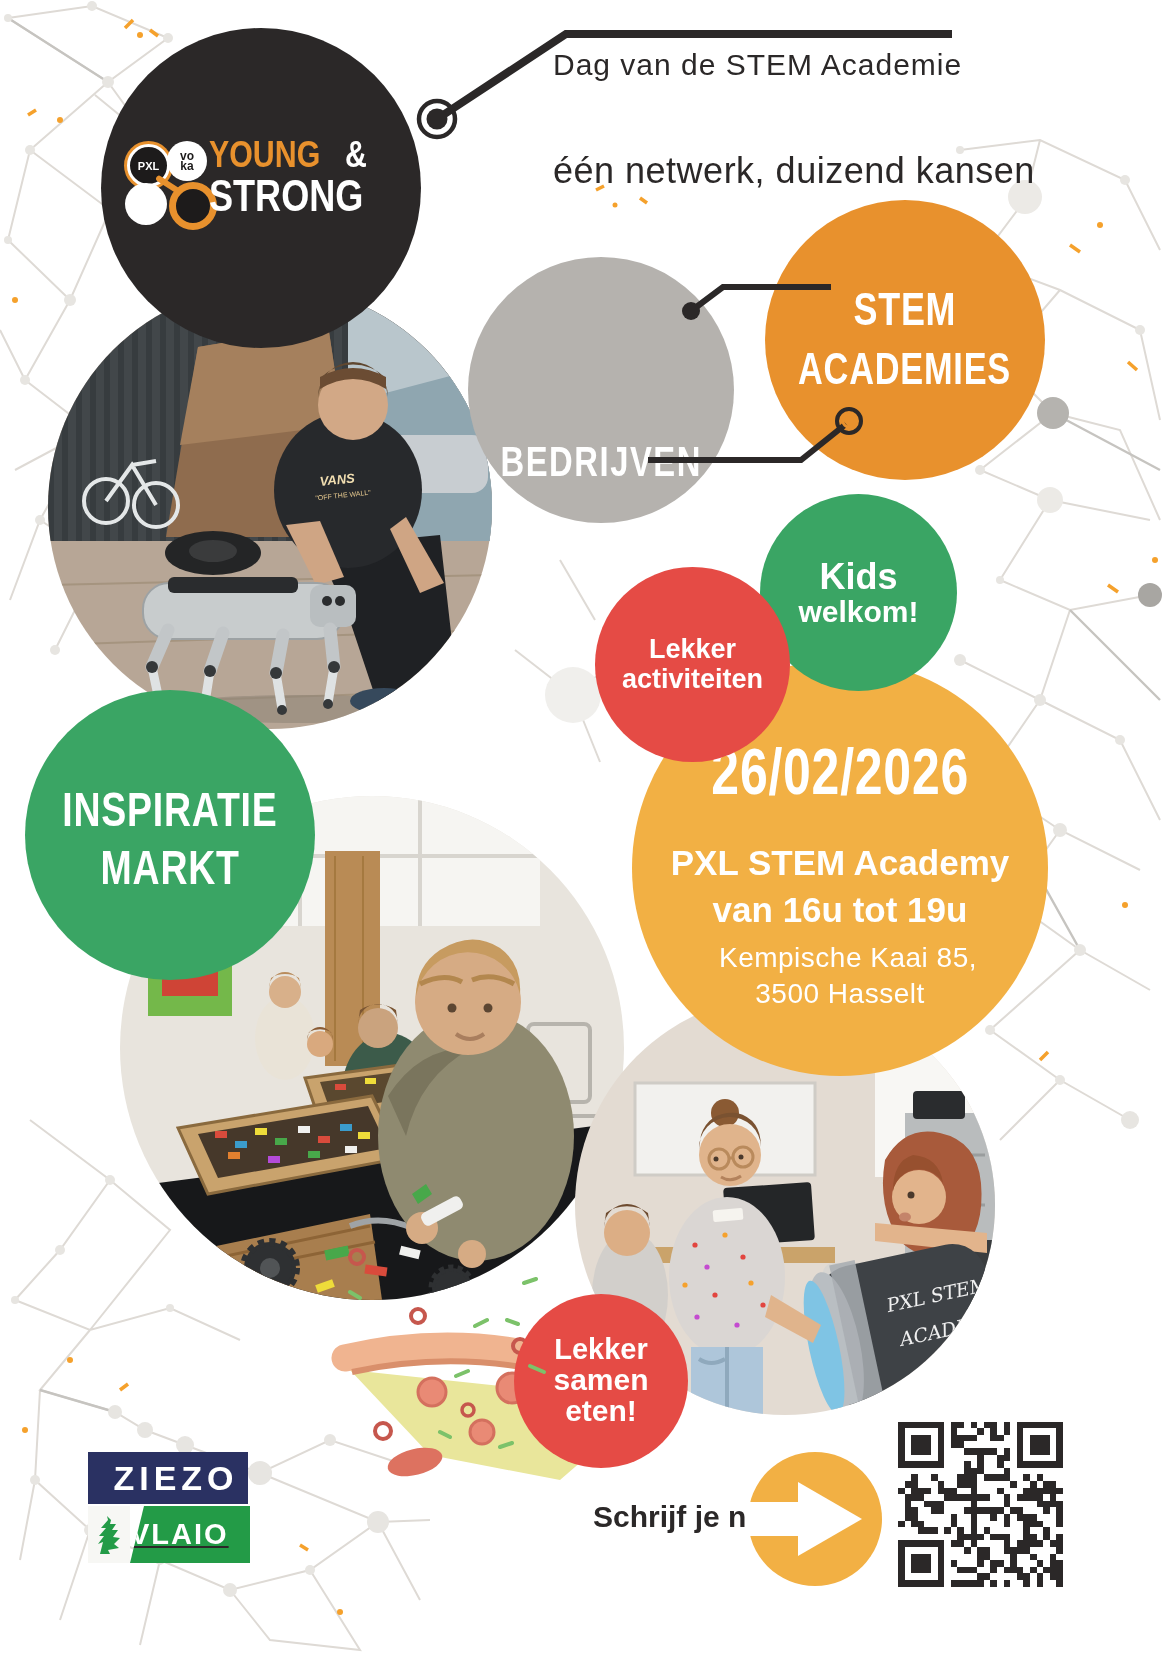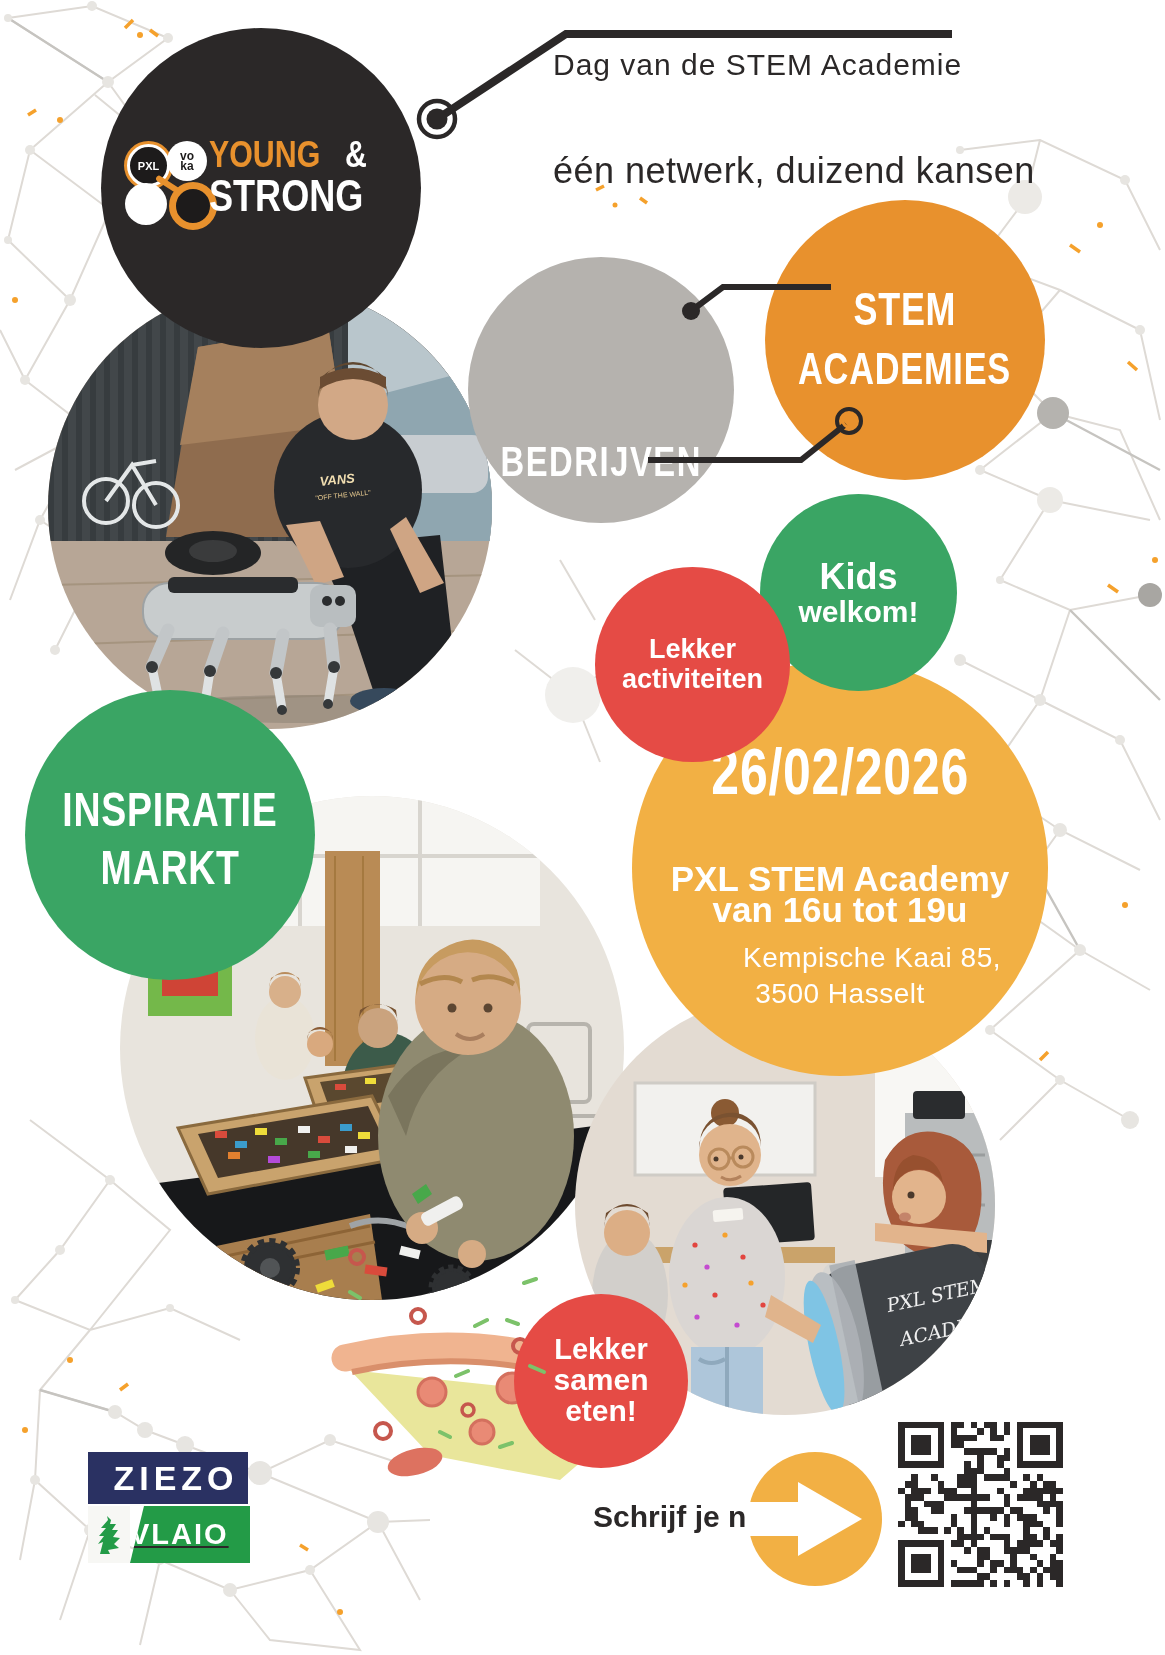--- a/index.html
+++ b/index.html
@@ -401,23 +401,23 @@
         <rect x="116" y="352" width="72" height="68" fill="#aec6da"></rect>
         <path d="M152,352 V420 M124,364 Q136,372 150,364" stroke="#8fa9bd" stroke-width="4" fill="none"></path>
       </g>
     </svg>
   </div>
 
   <div class="circle" style="left:632px;top:660px;width:416px;height:416px;background:var(--amber);"></div>
   <div class="abs center" style="left:632px;top:735px;width:416px;">
     <span class="cx white" style="font-size:64px;letter-spacing:1px;">26/02/2026</span>
   </div>
-  <div class="abs center bold-round" style="left:632px;top:843px;width:416px;font-size:35px;margin-top:16px;">PXL STEM Academy</div>
+  <div class="abs center bold-round" style="left:632px;top:843px;width:416px;font-size:35px;">PXL STEM Academy</div>
   <div class="abs center bold-round" style="left:632px;top:890px;width:416px;font-size:35px;">van 16u tot 19u</div>
-  <div class="abs center thin" style="left:664px;top:942px;width:416px;font-size:28px;">Kempische Kaai 85,</div>
+  <div class="abs center thin" style="left:640px;top:942px;width:416px;font-size:28px;">Kempische Kaai 85,</div>
   <div class="abs center thin" style="left:632px;top:978px;width:416px;font-size:28px;">3500 Hasselt</div>
 
   <div class="circle" style="left:760px;top:494px;width:197px;height:197px;background:var(--green);">
     <div class="flexcol" style="line-height:1.05;">
       <span class="bold-round" style="font-size:36px;">Kids</span>
       <span class="bold-round" style="font-size:30px;">welkom!</span>
     </div>
   </div>
 
   <div class="circle" style="left:595px;top:567px;width:195px;height:195px;background:var(--red);">

